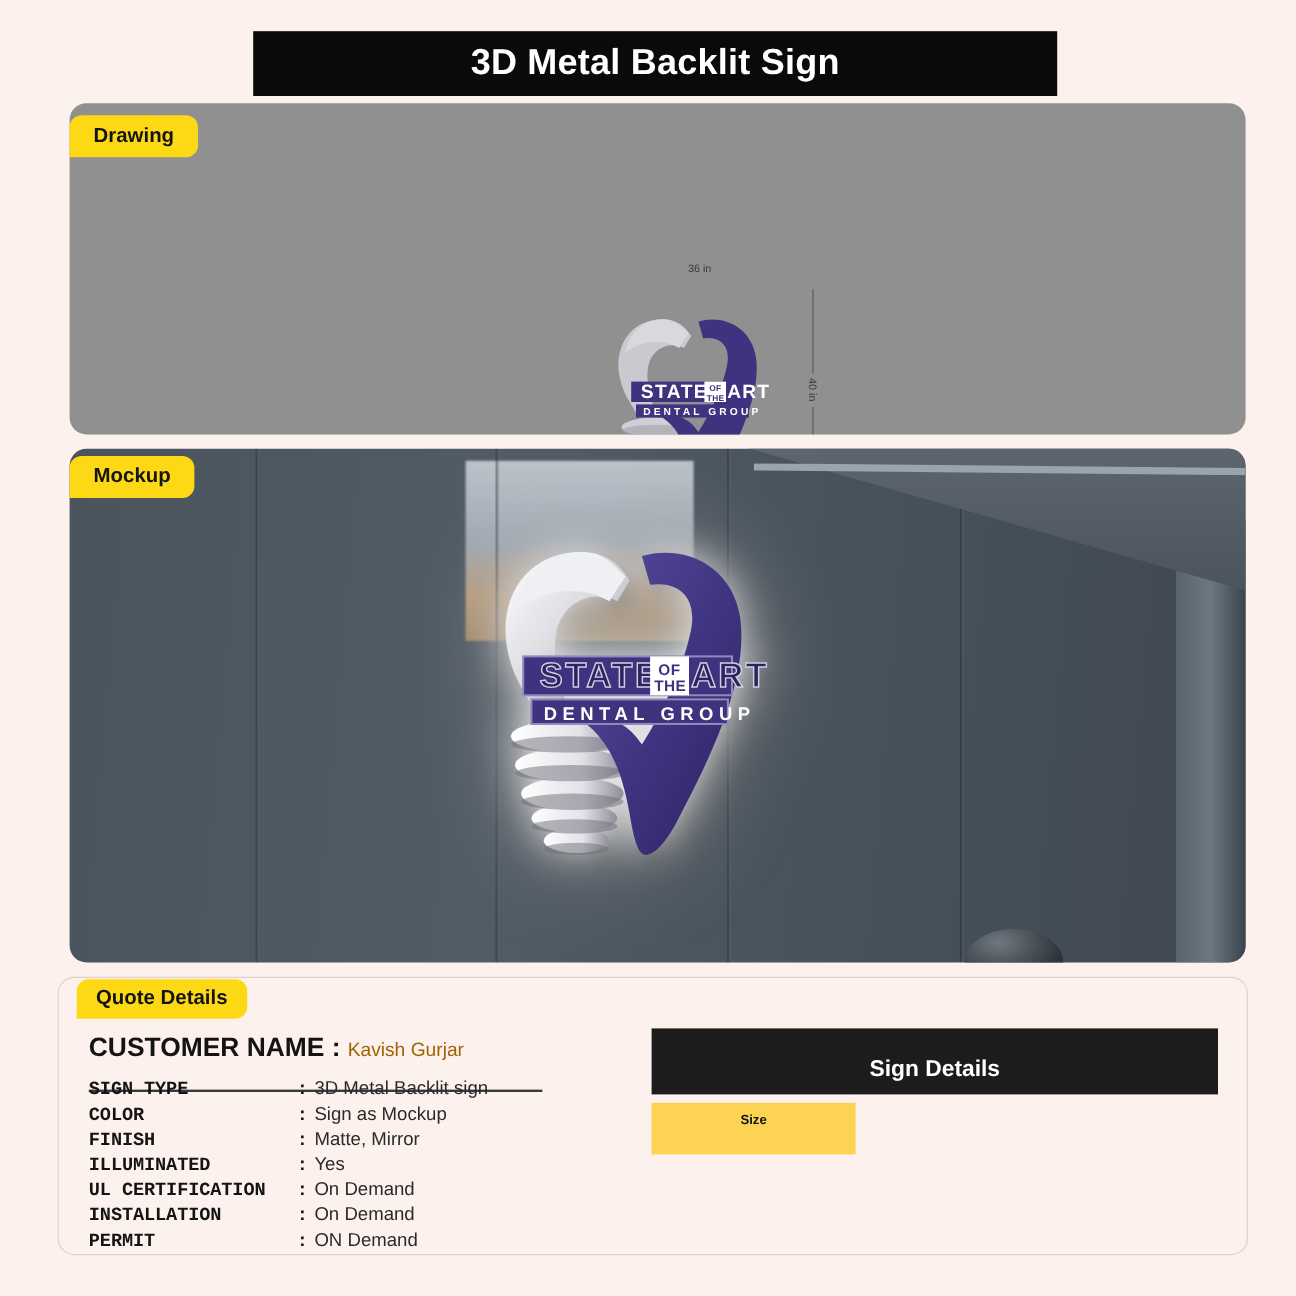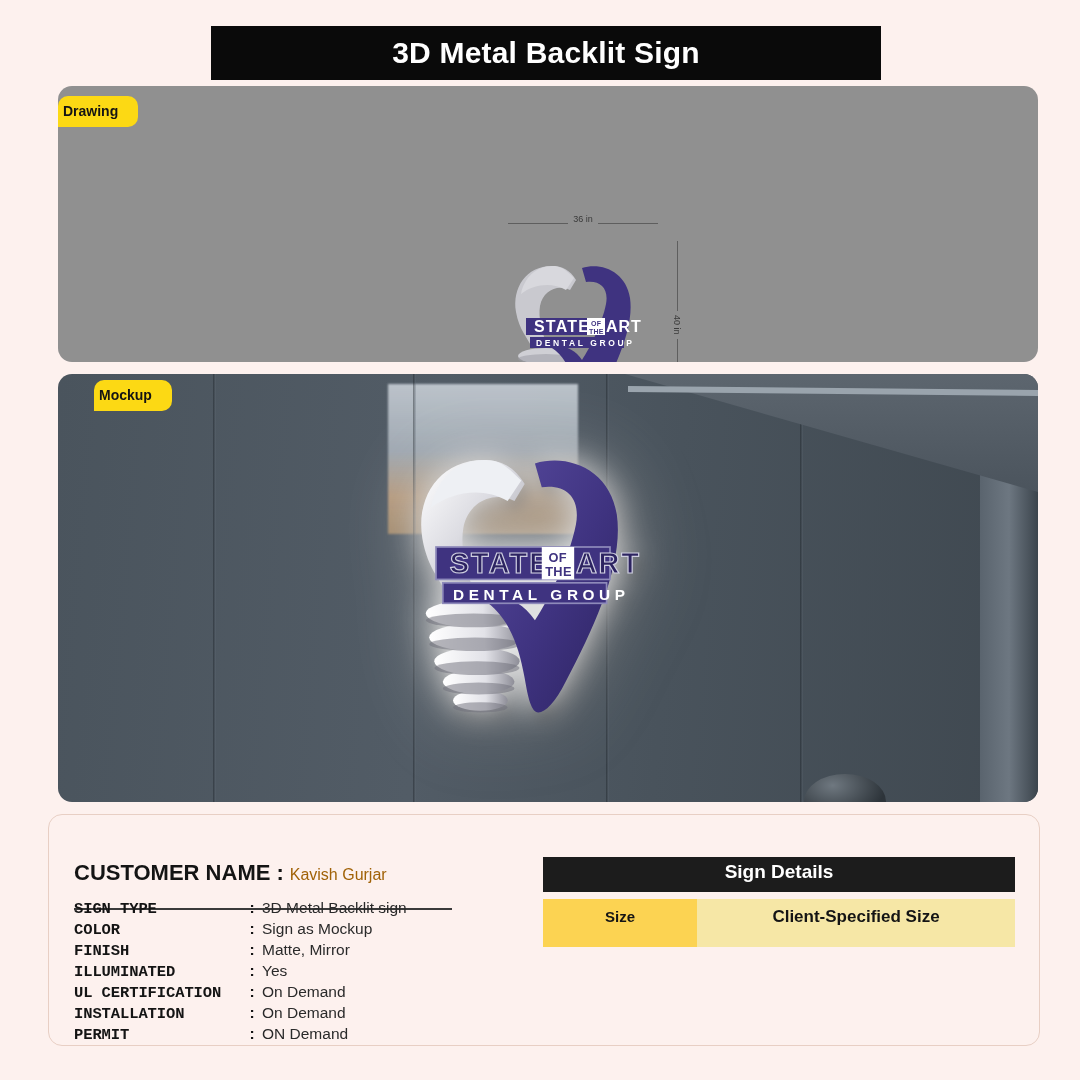--- a/index.html
+++ b/index.html
@@ -19,36 +19,36 @@
     display: flex; align-items: center; justify-content: center;
   }
   .title-bar span {
     color: #ffffff; font-size: 30px; font-weight: bold; letter-spacing: .2px;
   }
 
   
   .tab {
     position: absolute; z-index: 5;
     background: #fcd914; color: #141414;
-    font-size: 14px; font-weight: bold;
-    padding: 7px 20px 8px 5px;
+    font-size: 17px; font-weight: bold;
+    padding: 7px 20px 8px 20px;
     border-radius: 10px 0 10px 0;
   }
 
   
   .drawing-panel {
     position: absolute; left: 58px; top: 86px;
     width: 980px; height: 276px;
     background: #909090; border-radius: 14px; overflow: hidden;
   }
   .tab-drawing { left: 58px; top: 96px; border-radius: 10px 10px 10px 0; }
 
   .dim-top {
     position: absolute; left: 450px; top: 128px; width: 150px;
-    display: flex; align-items: flex-end; gap: 5px;
+    display: flex; align-items: center; gap: 5px; flex-direction: column;
   }
   .dim-top .ln { flex: 1; height: 1px; background: #5e5e5e; }
   .dim-top .lbl { font-size: 9px; color: #3a3a3a; white-space: nowrap; }
 
   .dim-right {
     position: absolute; left: 612px; top: 155px;
     height: 168px; width: 14px;
     display: flex; flex-direction: column; align-items: center;
   }
   .dim-right .ln { width: 1px; flex: 1; background: #5e5e5e; }
@@ -63,21 +63,21 @@
 
   .logo-drawing { position: absolute; left: 432px; top: 158px; width: 170px; height: 180px; }
 
   
   .mockup-panel {
     position: absolute; left: 58px; top: 374px;
     width: 980px; height: 428px;
     border-radius: 14px; overflow: hidden;
     background: linear-gradient(95deg,#4a545d 0%,#525c66 38%,#49535c 62%,#3f4850 100%);
   }
-  .tab-mockup { left: 58px; top: 380px; border-radius: 10px 10px 10px 0; margin-left: 36px; }
+  .tab-mockup { left: 58px; top: 380px; border-radius: 10px 10px 10px 0; }
 
   .wall-seam {
     position: absolute; top: 0; bottom: 0; width: 3px;
     background: linear-gradient(90deg,rgba(20,25,30,.45),rgba(120,132,145,.25));
   }
   .ceiling {
     position: absolute; right: 0; top: -2px; width: 420px; height: 120px;
     background: linear-gradient(180deg,#5d666f 0%,#4b545d 100%);
     transform-origin: top right;
     clip-path: polygon(100% 0, 100% 100%, 0 0);
@@ -130,26 +130,26 @@
   .spec-row { display: flex; align-items: baseline; height: 21px; }
   .spec-key { width: 168px; font-size: 15.5px; font-weight: bold; color: #141414; letter-spacing: -.1px; font-family: Liberation Mono, monospace; }
   .spec-colon { width: 20px; font-size: 15.5px; font-weight: bold; color: #141414; text-align: center; }
   .spec-val { font-size: 15.5px; color: #2a2a2a; }
 
   
   .sign-table { position: absolute; left: 543px; top: 857px; width: 472px; }
   .sign-head {
     background: #1c1c1c; color: #ffffff;
     font-size: 19px; font-weight: bold;
-    text-align: center; padding: 4px 0 9px 0;
+    text-align: center; padding: 24px 0 9px 0;
   }
   .sign-row { display: flex; margin-top: 7px; }
   .sign-cell-key {
-    width: 154px; background: #fcd352; color: #141414;
-    font-size: 15px; font-weight: bold;
+    width: 170px; background: #fcd352; color: #141414;
+    font-size: 11px; font-weight: bold;
     text-align: center; padding: 9px 0 22px 0;
   }
   .sign-cell-val {
     flex: 1; background: #f6e7a6; color: #141414;
     font-size: 17px; font-weight: bold;
     text-align: center; padding: 8px 0 9px 0;
   }
 </style>
 </head>
 <body>
@@ -275,20 +275,21 @@
         <text x="100" y="82" font-family="Liberation Sans, sans-serif" font-size="7.5" font-weight="bold" fill="#3f3380" letter-spacing=".2">OF</text>
         <text x="98" y="90" font-family="Liberation Sans, sans-serif" font-size="7.5" font-weight="bold" fill="#3f3380" letter-spacing=".2">THE</text>
         <text x="116" y="88" font-family="Liberation Sans, sans-serif" font-size="17" font-weight="bold" fill="#2c2360" stroke="#cfcfe0" stroke-width=".7" letter-spacing="1">ART</text>
         <text x="44" y="104" font-family="Liberation Sans, sans-serif" font-size="9" font-weight="bold" fill="#ffffff" letter-spacing="2.7">DENTAL GROUP</text>
       </g>
     </svg>
   </div>
   <div class="tab tab-mockup">Mockup</div>
 
   <div class="quote-card"></div>
+  <div class="tab tab-quote">Quote Details</div>
 
   <div class="cust-row">
     <span class="cust-label">CUSTOMER NAME</span>
     <span class="cust-colon">:</span>
     <span class="cust-value">Kavish Gurjar</span>
   </div>
 
   <div class="spec-list">
     <div class="spec-row">
       <span class="spec-key">SIGN TYPE</span>
@@ -324,19 +325,18 @@
       <span class="spec-key">PERMIT</span>
       <span class="spec-colon">:</span>
       <span class="spec-val">ON Demand</span>
     </div>
   </div>
 
   <div class="sign-table">
     <div class="sign-head">Sign Details</div>
     <div class="sign-row">
       <div class="sign-cell-key">Size</div>
-      <div class="sign-cell-val">Client-Specified Size</div>
     </div>
     <div class="sign-row">
     </div>
   </div>
 
 </div>
 
 </body></html>

